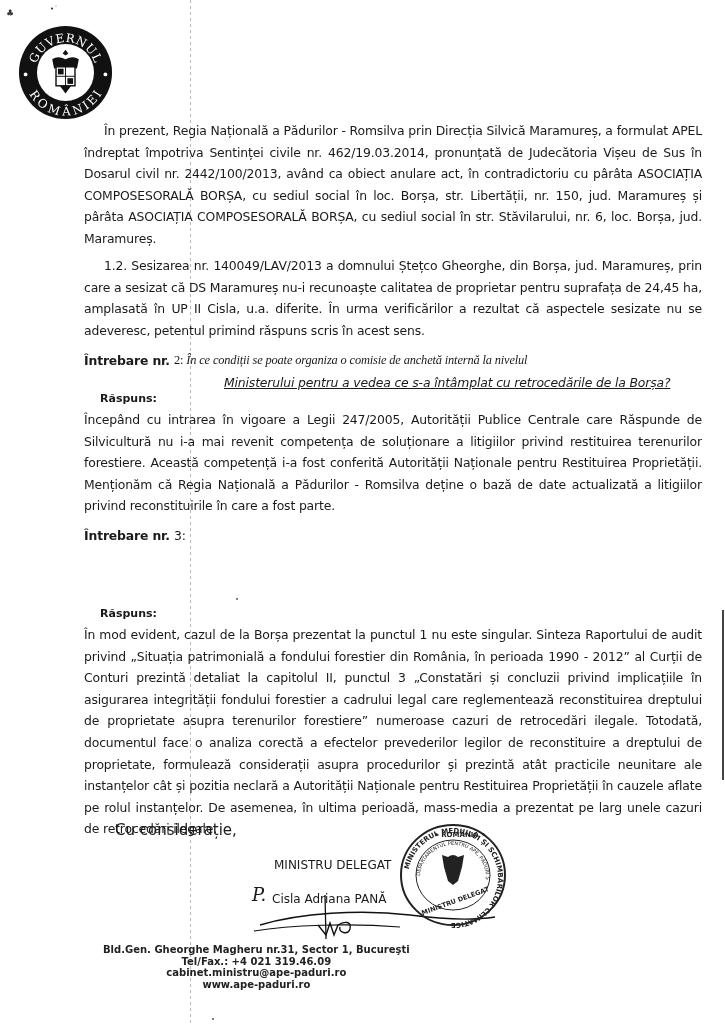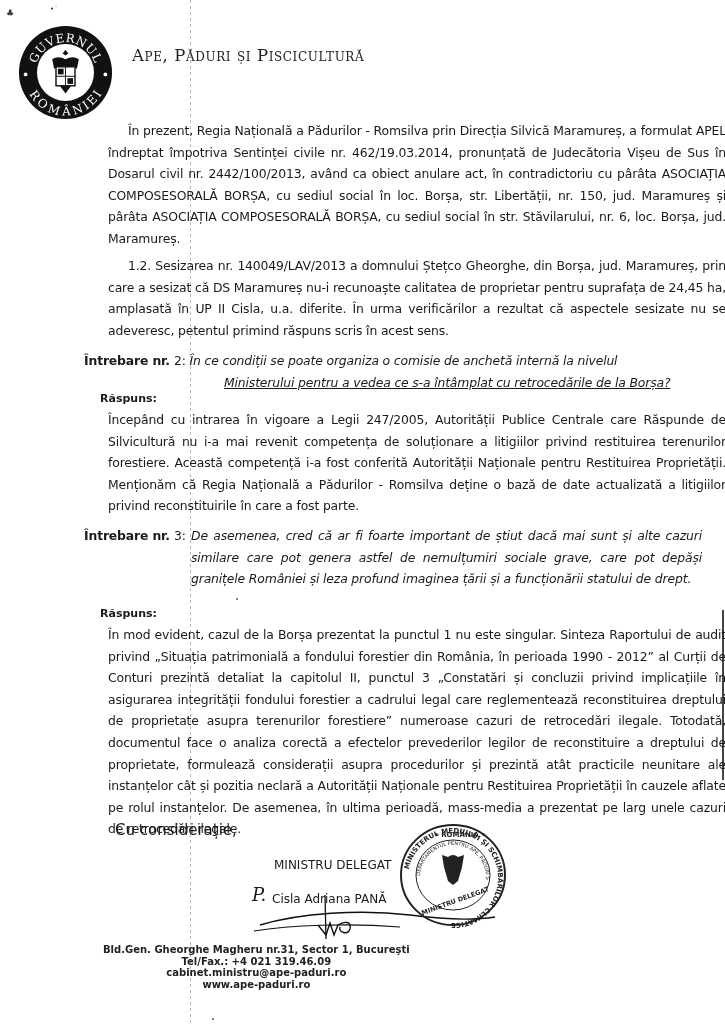--- a/index.html
+++ b/index.html
@@ -15,26 +15,26 @@
   .speck { position: absolute; font-size: 9px; color: #333; }
   .logo { position: absolute; left: 18px; top: 25px; width: 95px; height: 95px; }
   .dept-title {
     position: absolute; left: 132px; top: 46px;
     font-family: "DejaVu Serif", serif; font-size: 16.5px; letter-spacing: 0.6px;
     line-height: 20px; color: #222; font-variant: small-caps;
   }
   .para {
     position: absolute; left: 84px; width: 618px;
     font-size: 12.4px; line-height: 21.6px; text-align: justify;
-    font-family: "DejaVu Sans", sans-serif; letter-spacing: -0.15px; margin-left: 24px;
+    font-family: "DejaVu Sans", sans-serif; letter-spacing: -0.15px;
   }
   .indent { text-indent: 20px; }
   .q-row { position: absolute; left: 84px; width: 618px; font-size: 12.4px; line-height: 21.6px; letter-spacing: -0.15px; }
   .q-label { position: absolute; left: 0; top: 0; font-weight: bold; }
-  .q-text { position: absolute; left: 100px; right: 0; top: 0; font-style: italic; text-align: justify; }
+  .q-text { position: absolute; left: 100px; right: 0; top: 0; font-style: italic; text-align: justify; font-family: Liberation Serif, serif; }
   .q-num { font-weight: normal; font-style: normal; }
   .q2-line2 { position: absolute; left: 140px; top: 21.6px; font-style: italic; text-decoration: underline; }
   .answer-label { position: absolute; left: 100px; font-size: 11px; font-weight: bold; }
   .closing { position: absolute; left: 115px; top: 821px; font-size: 15px; }
   .sig-title { position: absolute; left: 274px; top: 858px; font-size: 12px; }
   .sig-name { position: absolute; left: 272px; top: 892px; font-size: 12px; }
   .sig-p { position: absolute; left: 252px; top: 884px; font-family: "DejaVu Serif", serif; font-size: 18px; font-style: italic; }
   .stamp { position: absolute; left: 398px; top: 823px; width: 110px; height: 105px; }
   .signature { position: absolute; left: 240px; top: 895px; width: 260px; height: 45px; }
   .footer { position: absolute; left: 103px; top: 944px; font-size: 10px; line-height: 11.6px; font-weight: bold; color: #222; text-align: center; }
@@ -71,42 +71,40 @@
     <path d="M36 36 q6 -4 14 0 q8 -4 14 0 l-2 10 l-4 -2 l-2 4 l-6 -2 l-6 2 l-2 -4 l-4 2 z" fill="#111"></path>
     <rect x="40" y="44" width="20" height="20" fill="#fff" stroke="#111" stroke-width="1.5"></rect>
     <line x1="50" y1="44" x2="50" y2="64" stroke="#111" stroke-width="1"></line>
     <line x1="40" y1="54" x2="60" y2="54" stroke="#111" stroke-width="1"></line>
     <rect x="42" y="46" width="6" height="6" fill="#111"></rect>
     <rect x="52" y="56" width="6" height="6" fill="#111"></rect>
     <path d="M44 64 l6 8 l6 -8 z" fill="#111"></path>
   </svg>
 
   <div class="dept-title">
-    <div>Ape, Păduri și Piscicultură</div>
   </div>
 
   <div class="para indent" style="top:120px;">În prezent, Regia Națională a Pădurilor - Romsilva prin Direcția Silvică Maramureș, a formulat APEL îndreptat împotriva Sentinței civile nr. 462/19.03.2014, pronunțată de Judecătoria Vișeu de Sus în Dosarul civil nr. 2442/100/2013, având ca obiect anulare act, în contradictoriu cu pârâta ASOCIAȚIA COMPOSESORALĂ BORȘA, cu sediul social în loc. Borșa, str. Libertății, nr. 150, jud. Maramureș și pârâta ASOCIAȚIA COMPOSESORALĂ BORȘA, cu sediul social în str. Stăvilarului, nr. 6, loc. Borșa, jud. Maramureș.</div>
 
   <div class="para indent" style="top:255px;">1.2. Sesizarea nr. 140049/LAV/2013 a domnului Ștețco Gheorghe, din Borșa, jud. Maramureș, prin care a sesizat că DS Maramureș nu-i recunoaște calitatea de proprietar pentru suprafața de 24,45 ha, amplasată în UP II Cisla, u.a. diferite. În urma verificărilor a rezultat că aspectele sesizate nu se adeveresc, petentul primind răspuns scris în acest sens.</div>
 
   <div class="q-row" style="top:350px;height:44px;">
     <span class="q-label">Întrebare nr.</span>
     <div class="q-text" style="left:90px;">
       <span class="q-num">2:</span>
       <span>În ce condiții se poate organiza o comisie de anchetă internă la nivelul</span>
     </div>
     <div class="q2-line2">Ministerului pentru a vedea ce s-a întâmplat cu retrocedările de la Borșa?</div>
   </div>
   <div class="answer-label" style="top:392px;">Răspuns:</div>
   <div class="para" style="top:409px;">Începând cu intrarea în vigoare a Legii 247/2005, Autorității Publice Centrale care Răspunde de Silvicultură nu i-a mai revenit competența de soluționare a litigiilor privind restituirea terenurilor forestiere. Această competență i-a fost conferită Autorității Naționale pentru Restituirea Proprietății. Menționăm că Regia Națională a Pădurilor - Romsilva deține o bază de date actualizată a litigiilor privind reconstituirile în care a fost parte.</div>
 
   <div class="q-row" style="top:525px;height:88px;">
     <span class="q-label">Întrebare nr.</span>
     <span class="q-num" style="position:absolute;left:90px;top:0;">3:</span>
-    <div class="q-text" style="left:107px;">De asemenea, cred că ar fi foarte important de știut dacă mai sunt și alte cazuri similare care pot genera astfel de nemulțumiri sociale grave, care pot depăși granițele României și leza profund imaginea țării și a funcționării statului de drept.</div>
   </div>
   <div class="answer-label" style="top:607px;">Răspuns:</div>
   <div class="para" style="top:624px;">În mod evident, cazul de la Borșa prezentat la punctul 1 nu este singular. Sinteza Raportului de audit privind „Situația patrimonială a fondului forestier din România, în perioada 1990 - 2012” al Curții de Conturi prezintă detaliat la capitolul II, punctul 3 „Constatări și concluzii privind implicațiile în asigurarea integrității fondului forestier a cadrului legal care reglementează reconstituirea dreptului de proprietate asupra terenurilor forestiere” numeroase cazuri de retrocedări ilegale. Totodată, documentul face o analiza corectă a efectelor prevederilor legilor de reconstituire a dreptului de proprietate, formulează considerații asupra procedurilor și prezintă atât practicile neunitare ale instanțelor cât și pozitia neclară a Autorității Naționale pentru Restituirea Proprietății în cauzele aflate pe rolul instanțelor. De asemenea, în ultima perioadă, mass-media a prezentat pe larg unele cazuri de retrocedări ilegale.</div>
 
   <div class="closing">Cu considerație,</div>
   <div class="sig-title">MINISTRU DELEGAT</div>
   <div class="sig-p">P.</div>
   <div class="sig-name">Cisla Adriana PANĂ</div>
 
   <svg class="signature" viewBox="0 0 260 45">

